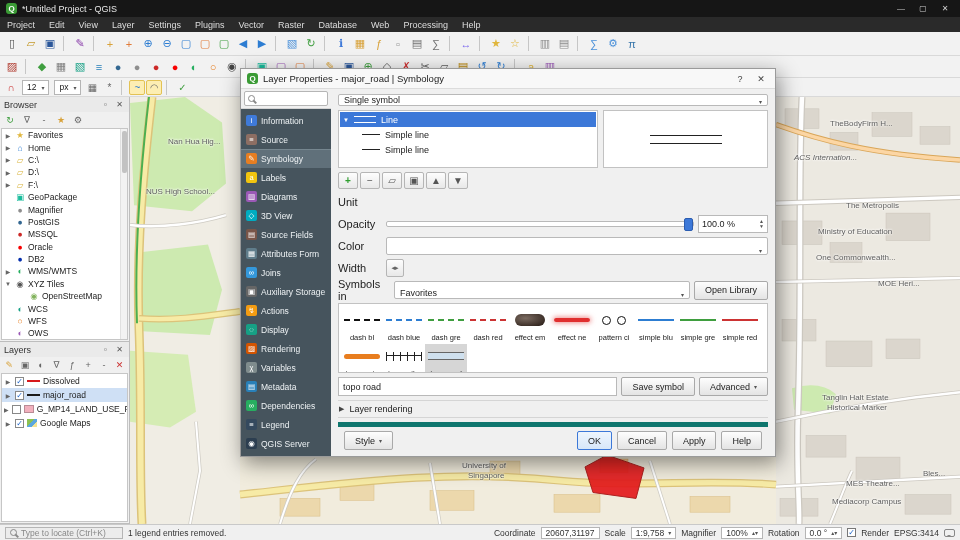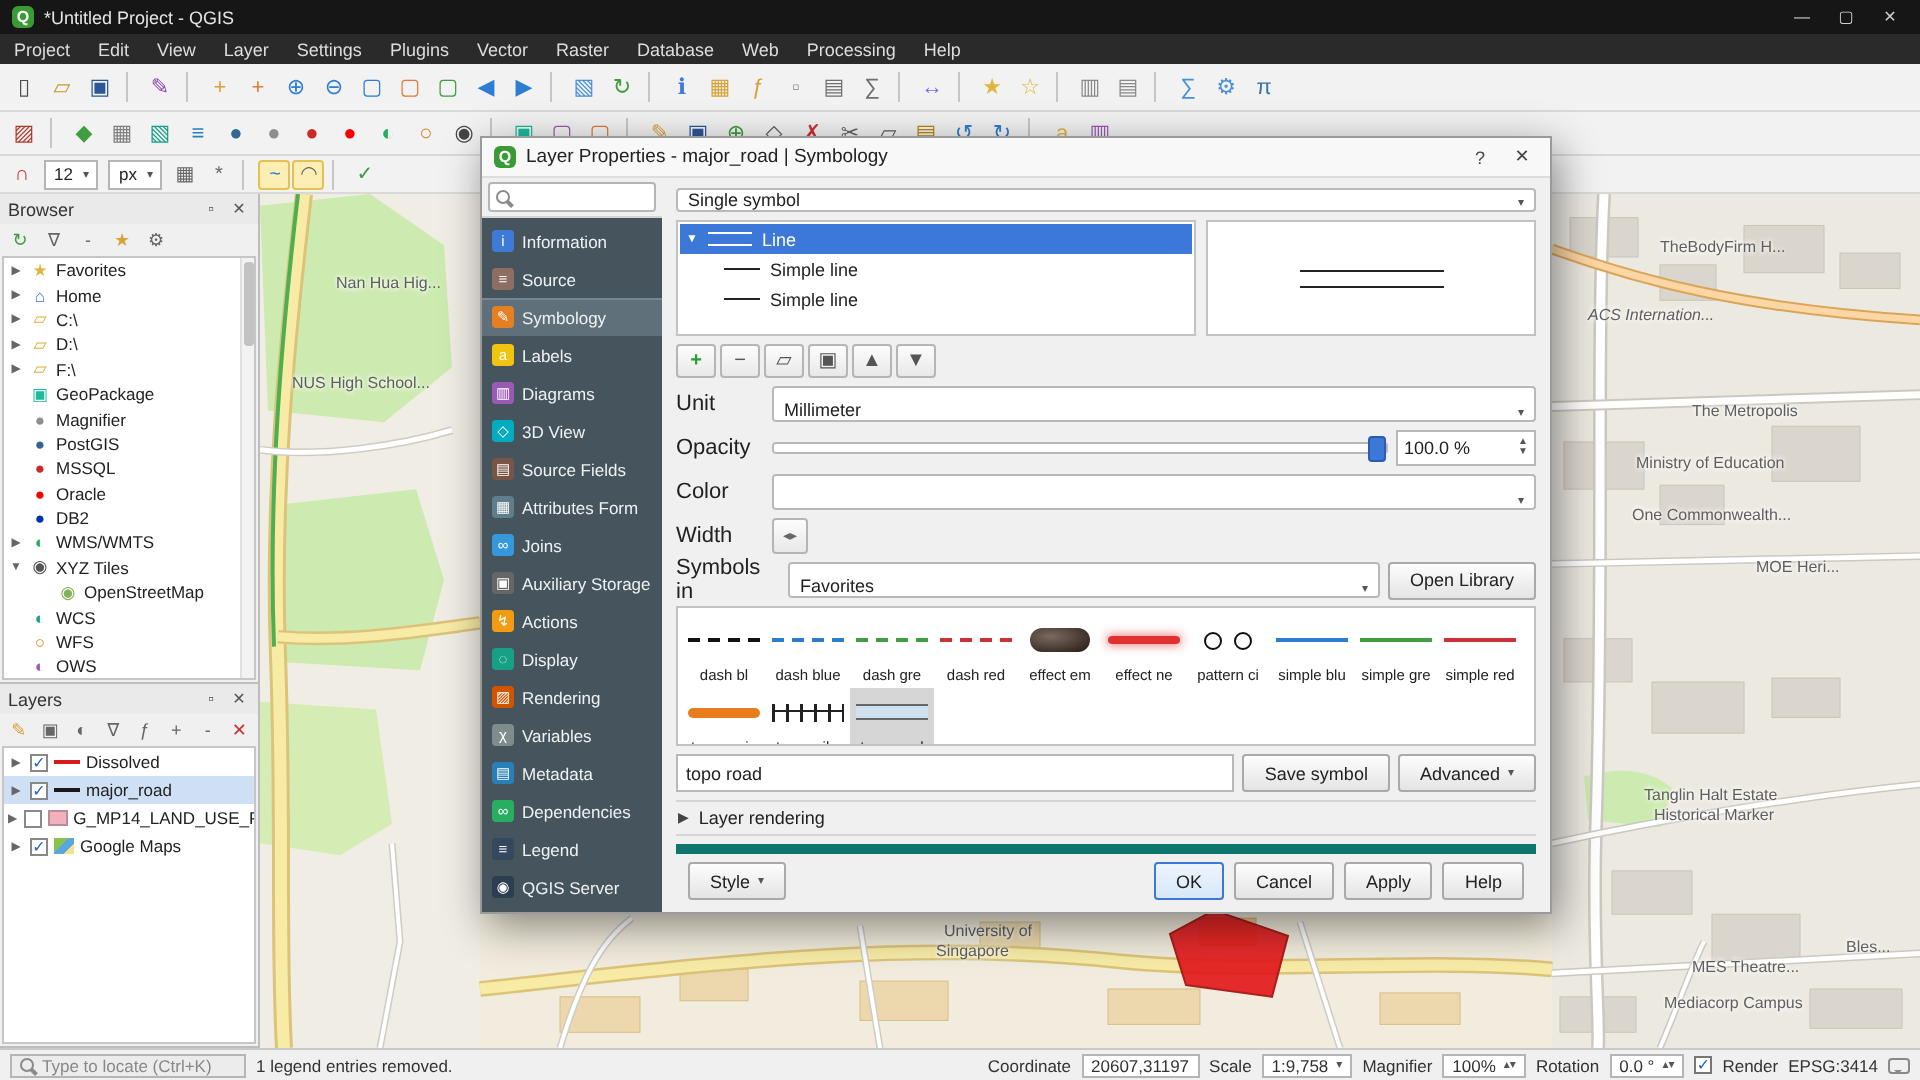--- a/index.html
+++ b/index.html
@@ -511,21 +511,21 @@
           <div class="map-label" style="left: 700px; top: 22px;">TheBodyFirm H...</div>
           <div class="map-label" style="left: 664px; top: 56px; font-style: italic;">ACS Internation...</div>
           <div class="map-label" style="left: 716px; top: 104px;">The Metropolis</div>
           <div class="map-label" style="left: 688px; top: 130px;">Ministry of Education</div>
           <div class="map-label" style="left: 686px; top: 156px;">One Commonwealth...</div>
           <div class="map-label" style="left: 748px; top: 182px;">MOE Heri...</div>
           <div class="map-label" style="left: 692px; top: 296px;">Tanglin Halt Estate</div>
           <div class="map-label" style="left: 697px; top: 306px;">Historical Marker</div>
           <div class="map-label" style="left: 716px; top: 382px;">MES Theatre...</div>
           <div class="map-label" style="left: 702px; top: 400px;">Mediacorp Campus</div>
-          <div class="map-label" style="left: 342px; top: 364px;">University of</div>
+          <div class="map-label" style="left: 332px; top: 364px;">University of</div>
           <div class="map-label" style="left: 338px; top: 374px;">Singapore</div>
           <div class="map-label" style="left: 793px; top: 372px;">Bles...</div>
       </div>
     </div>
   </div>
 
   <div class="statusbar">
     <div class="sb-box locate">
       <span class="lens"></span>
       <span class="muted">Type to locate (Ctrl+K)</span>
@@ -695,24 +695,20 @@
         <div class="mini-btns">
           <span class="mbtn add">+</span>
           <span class="mbtn">−</span>
           <span class="mbtn">▱</span>
           <span class="mbtn">▣</span>
           <span class="mbtn">▲</span>
           <span class="mbtn">▼</span>
         </div>
         <div class="form-row">
           <span class="lbl">Unit</span>
-          <div class="combo" style="flex:1">
-            <span>Millimeter</span>
-              <span class="arrow">▾</span>
-          </div>
         </div>
         <div class="form-row">
           <span class="lbl">Opacity</span>
           <div class="slider">
             <span class="track"></span>
               <span class="handle"></span>
           </div>
           <div class="spin">
             <span>100.0 %</span>
               <span class="arrows">

